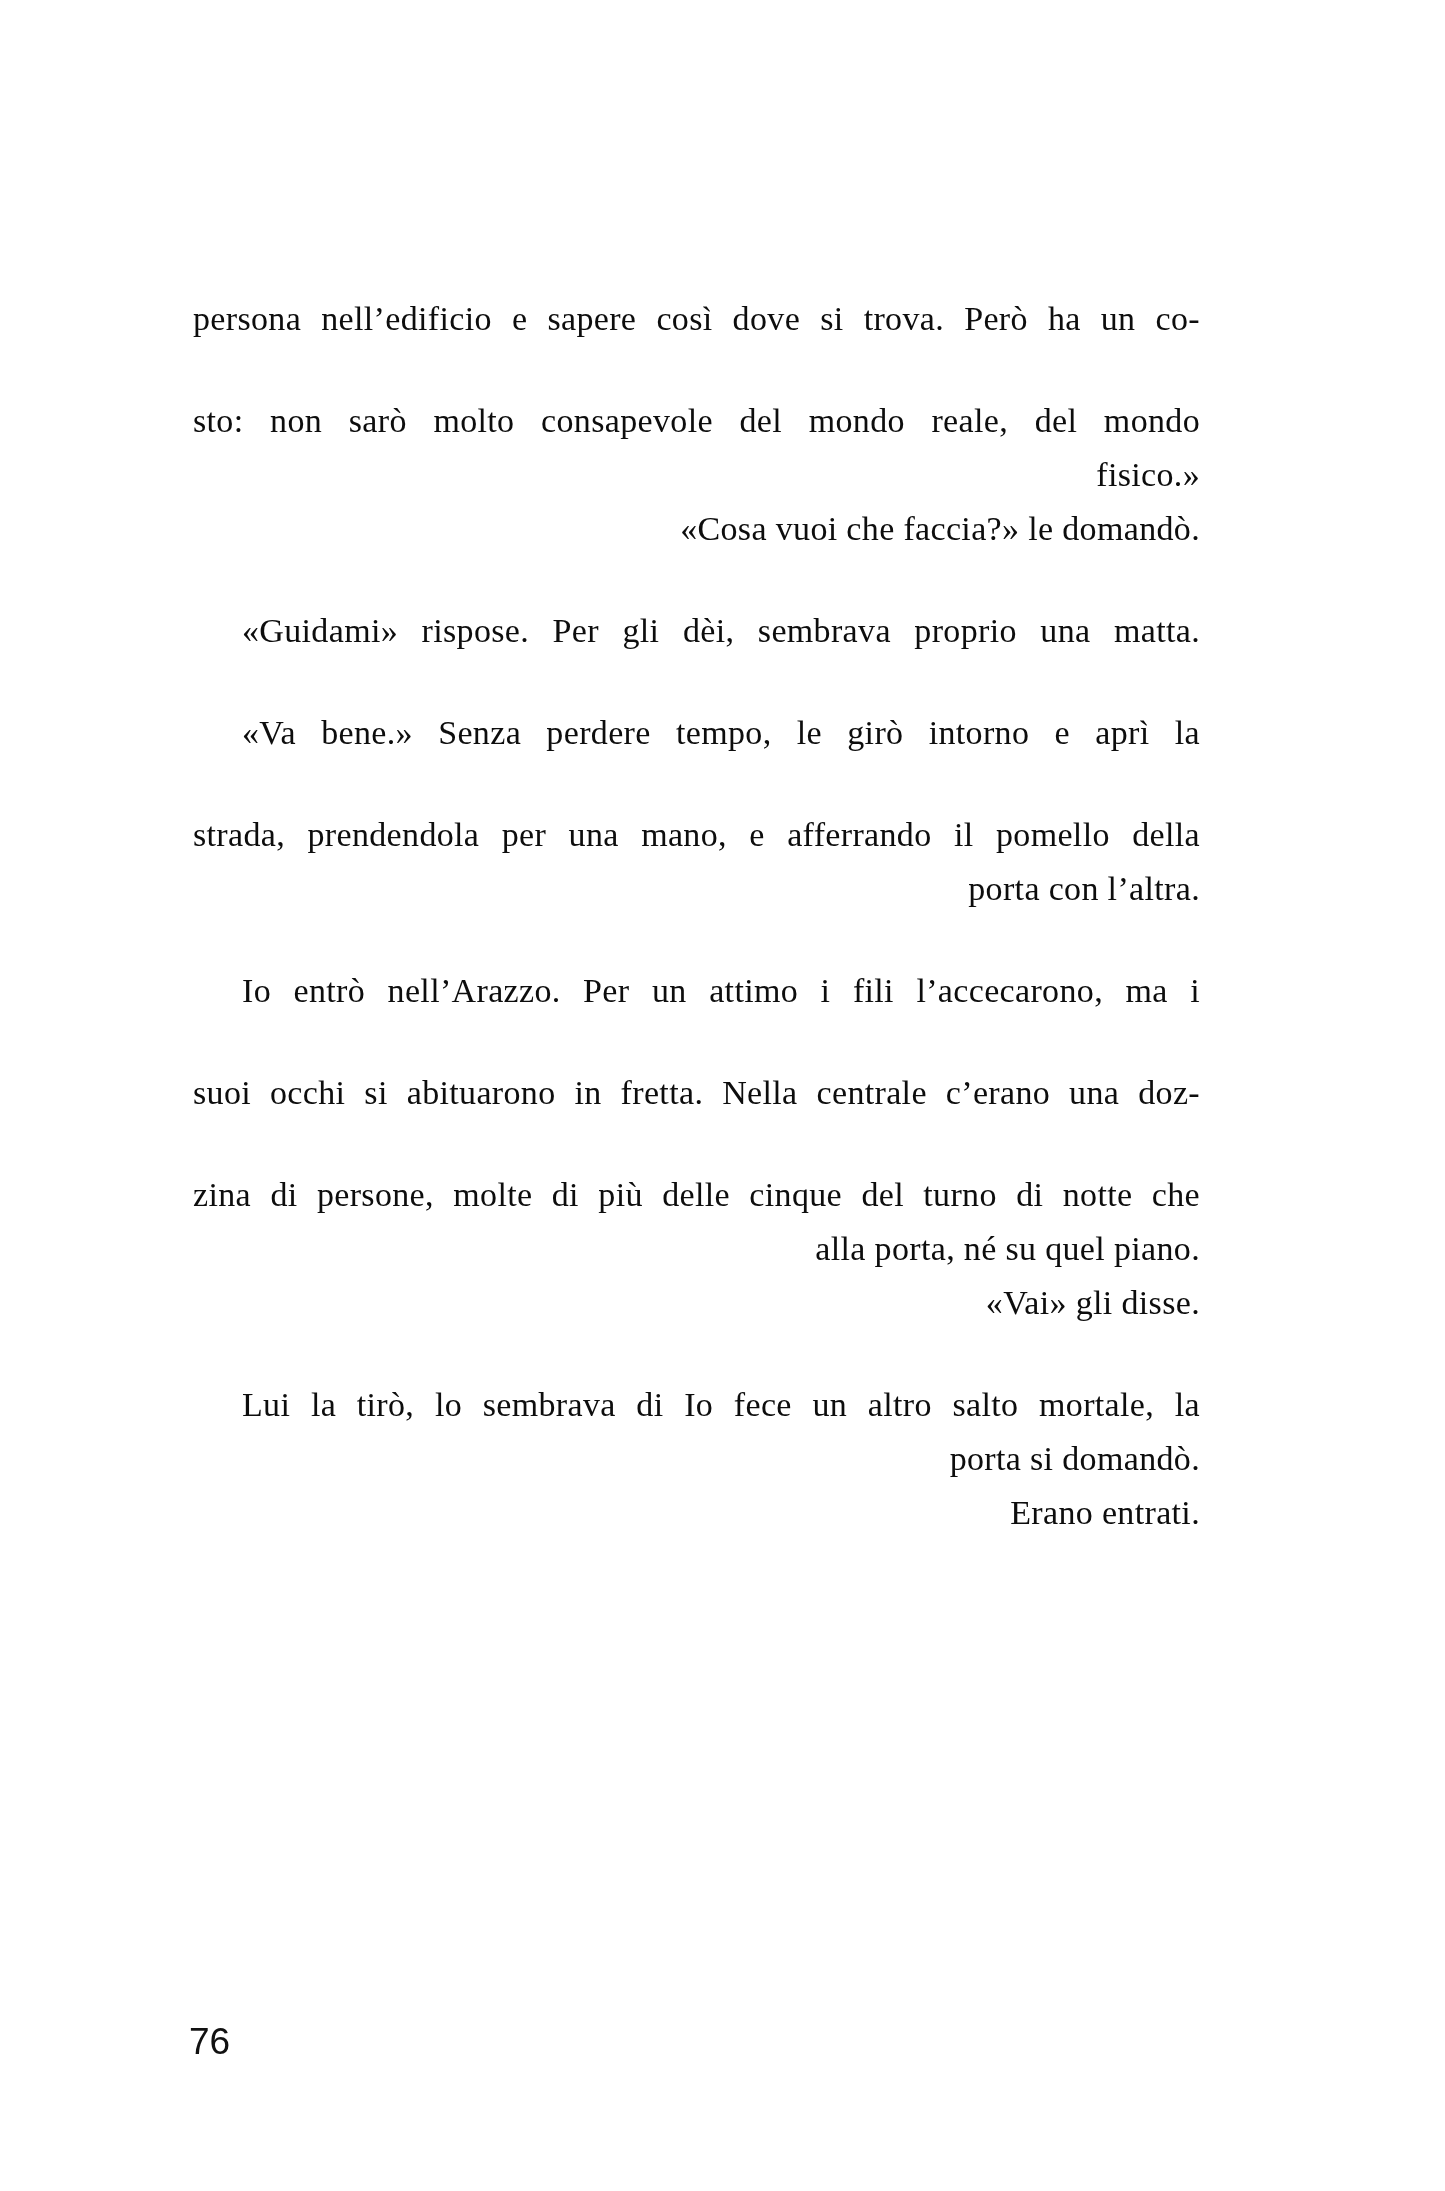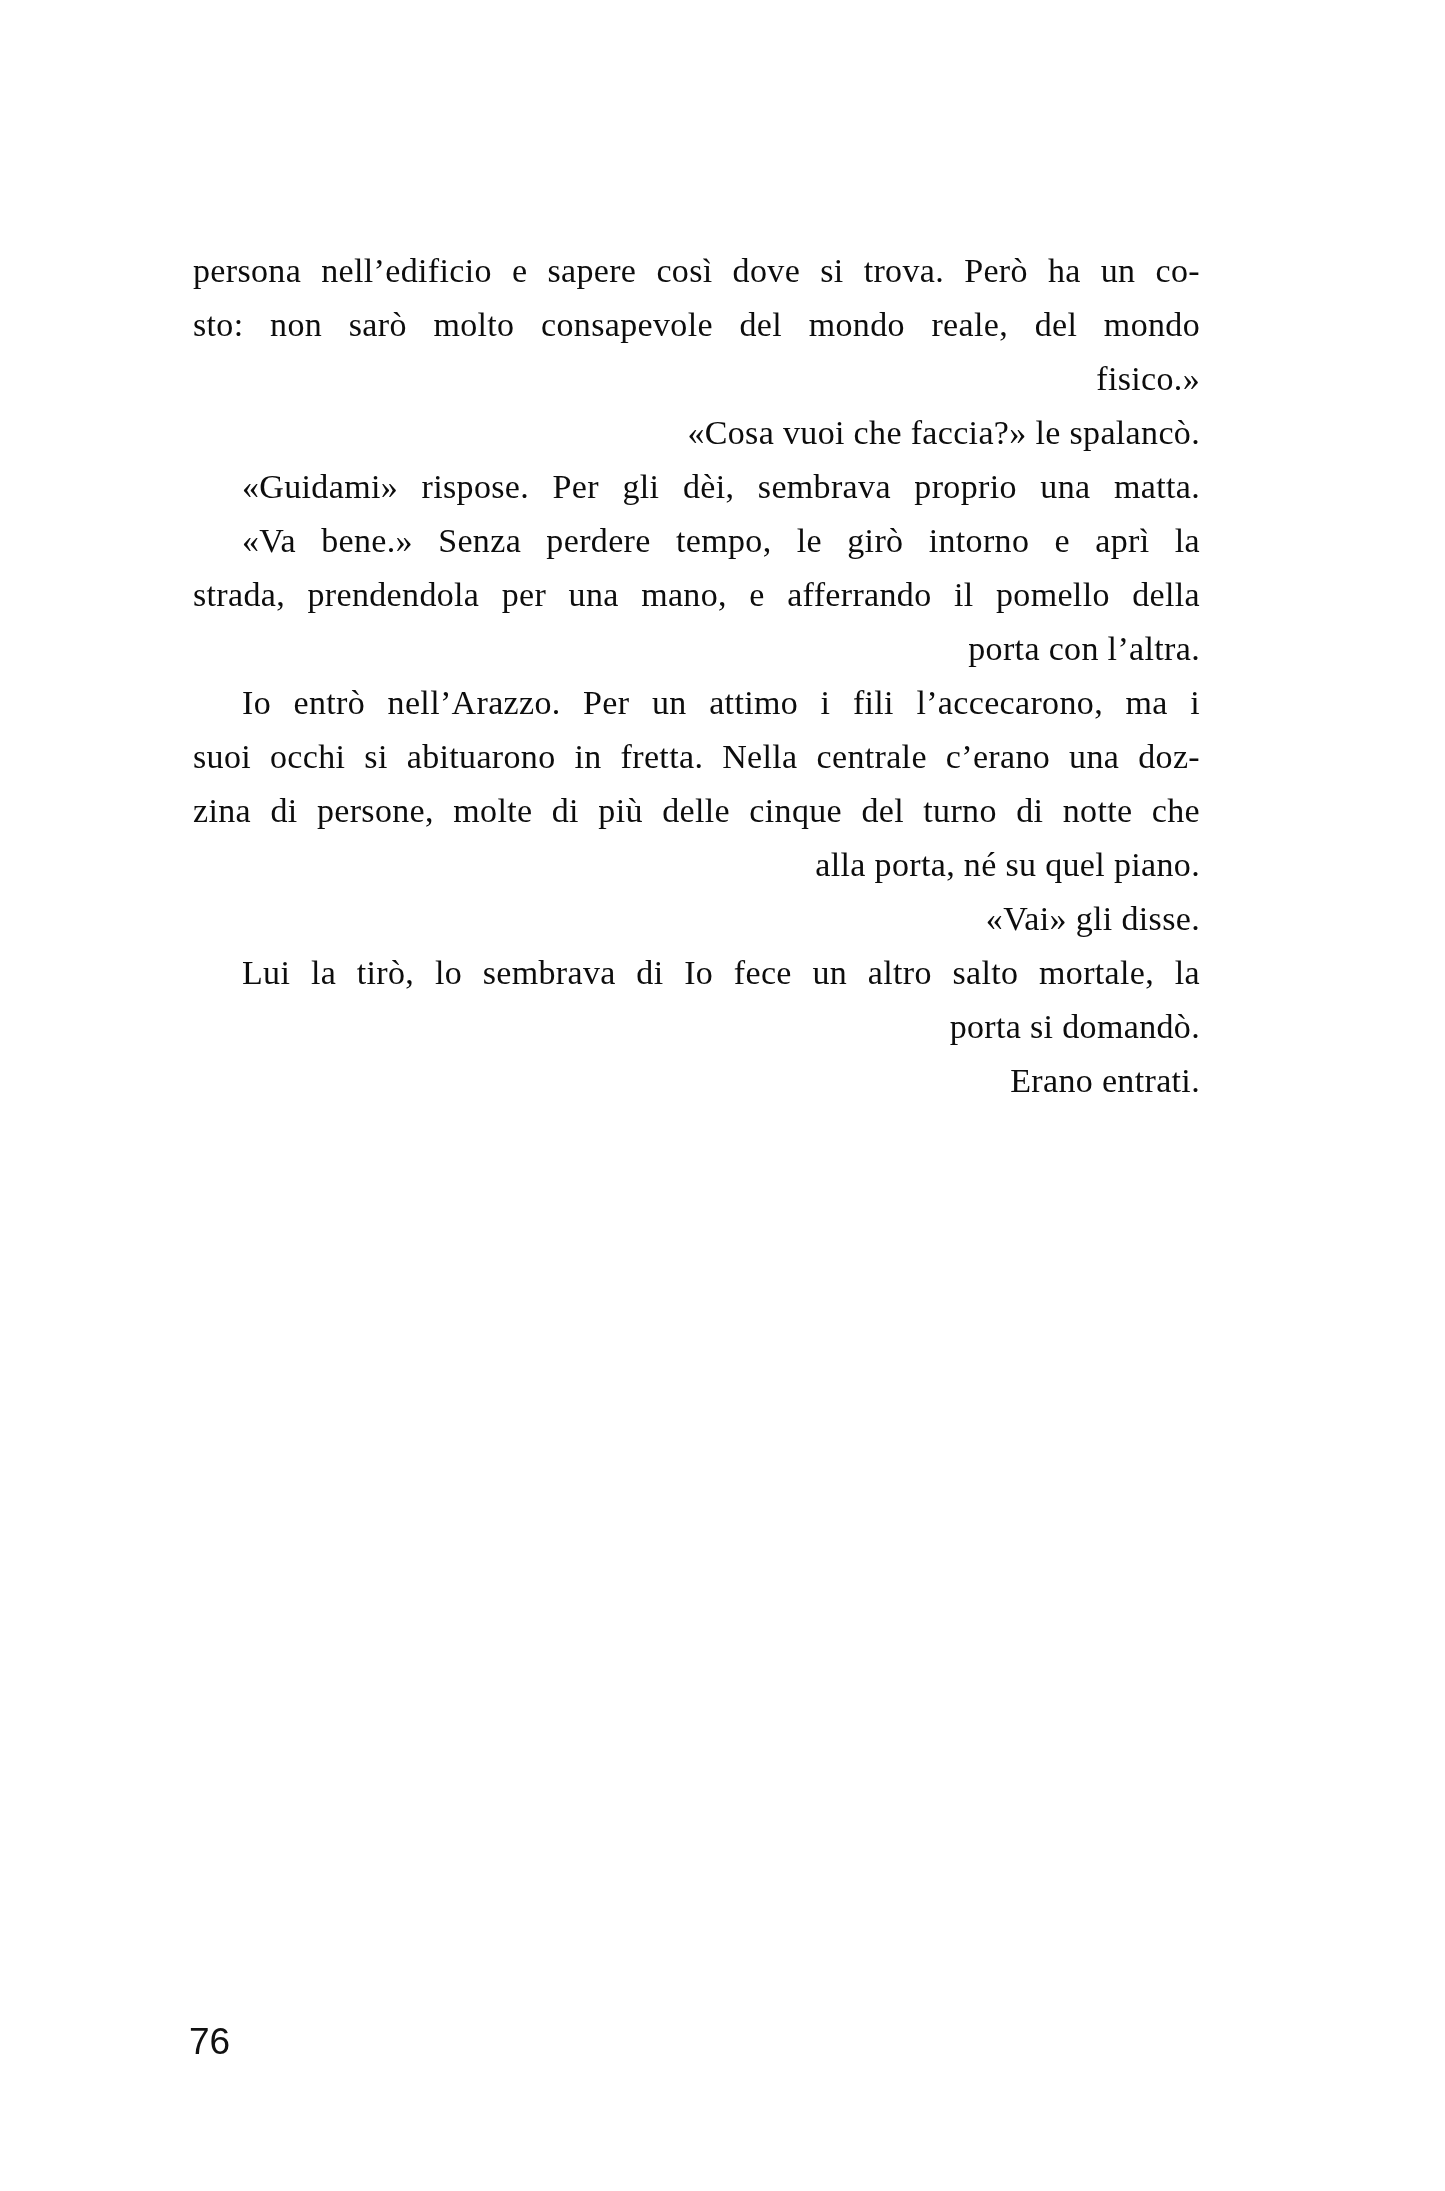--- a/index.html
+++ b/index.html
@@ -28,41 +28,42 @@
   .line {
     height: 54px;
     text-align: right;
   }
   .line.indent {
     padding-left: 49px;
   }
   .line.justify {
     text-align: justify;
     text-align-last: justify;
+    margin-top: 48px;
   }
   .pagenum {
     position: absolute;
     left: 189px;
     top: 2023px;
     font-family: "Liberation Sans", "DejaVu Sans", sans-serif;
     font-size: 37px;
     line-height: 37px;
     font-weight: 500;
     color: #111111;
   }
 </style>
 </head>
 <body>
 
 <div class="page">
   <main class="textblock" id="textblock">
       <div class="line justify">persona nell’edificio e sapere così dove si trova. Però ha un co-</div>
       <div class="line justify">sto: non sarò molto consapevole del mondo reale, del mondo</div>
       <div class="line">fisico.»</div>
-      <div class="line indent">«Cosa vuoi che faccia?» le spalancò.</div>
+      <div class="line indent">«Cosa vuoi che faccia?» le domandò.</div>
       <div class="line indent justify">«Guidami» rispose. Per gli dèi, sembrava proprio una matta.</div>
       <div class="line indent justify">«Va bene.» Senza perdere tempo, le girò intorno e aprì la</div>
       <div class="line justify">strada, prendendola per una mano, e afferrando il pomello della</div>
       <div class="line">porta con l’altra.</div>
       <div class="line indent justify">Io entrò nell’Arazzo. Per un attimo i fili l’accecarono, ma i</div>
       <div class="line justify">suoi occhi si abituarono in fretta. Nella centrale c’erano una doz-</div>
       <div class="line justify">zina di persone, molte di più delle cinque del turno di notte che</div>
       <div class="line">alla porta, né su quel piano.</div>
       <div class="line indent">«Vai» gli disse.</div>
       <div class="line indent justify">Lui la tirò, lo sembrava di Io fece un altro salto mortale, la</div>

